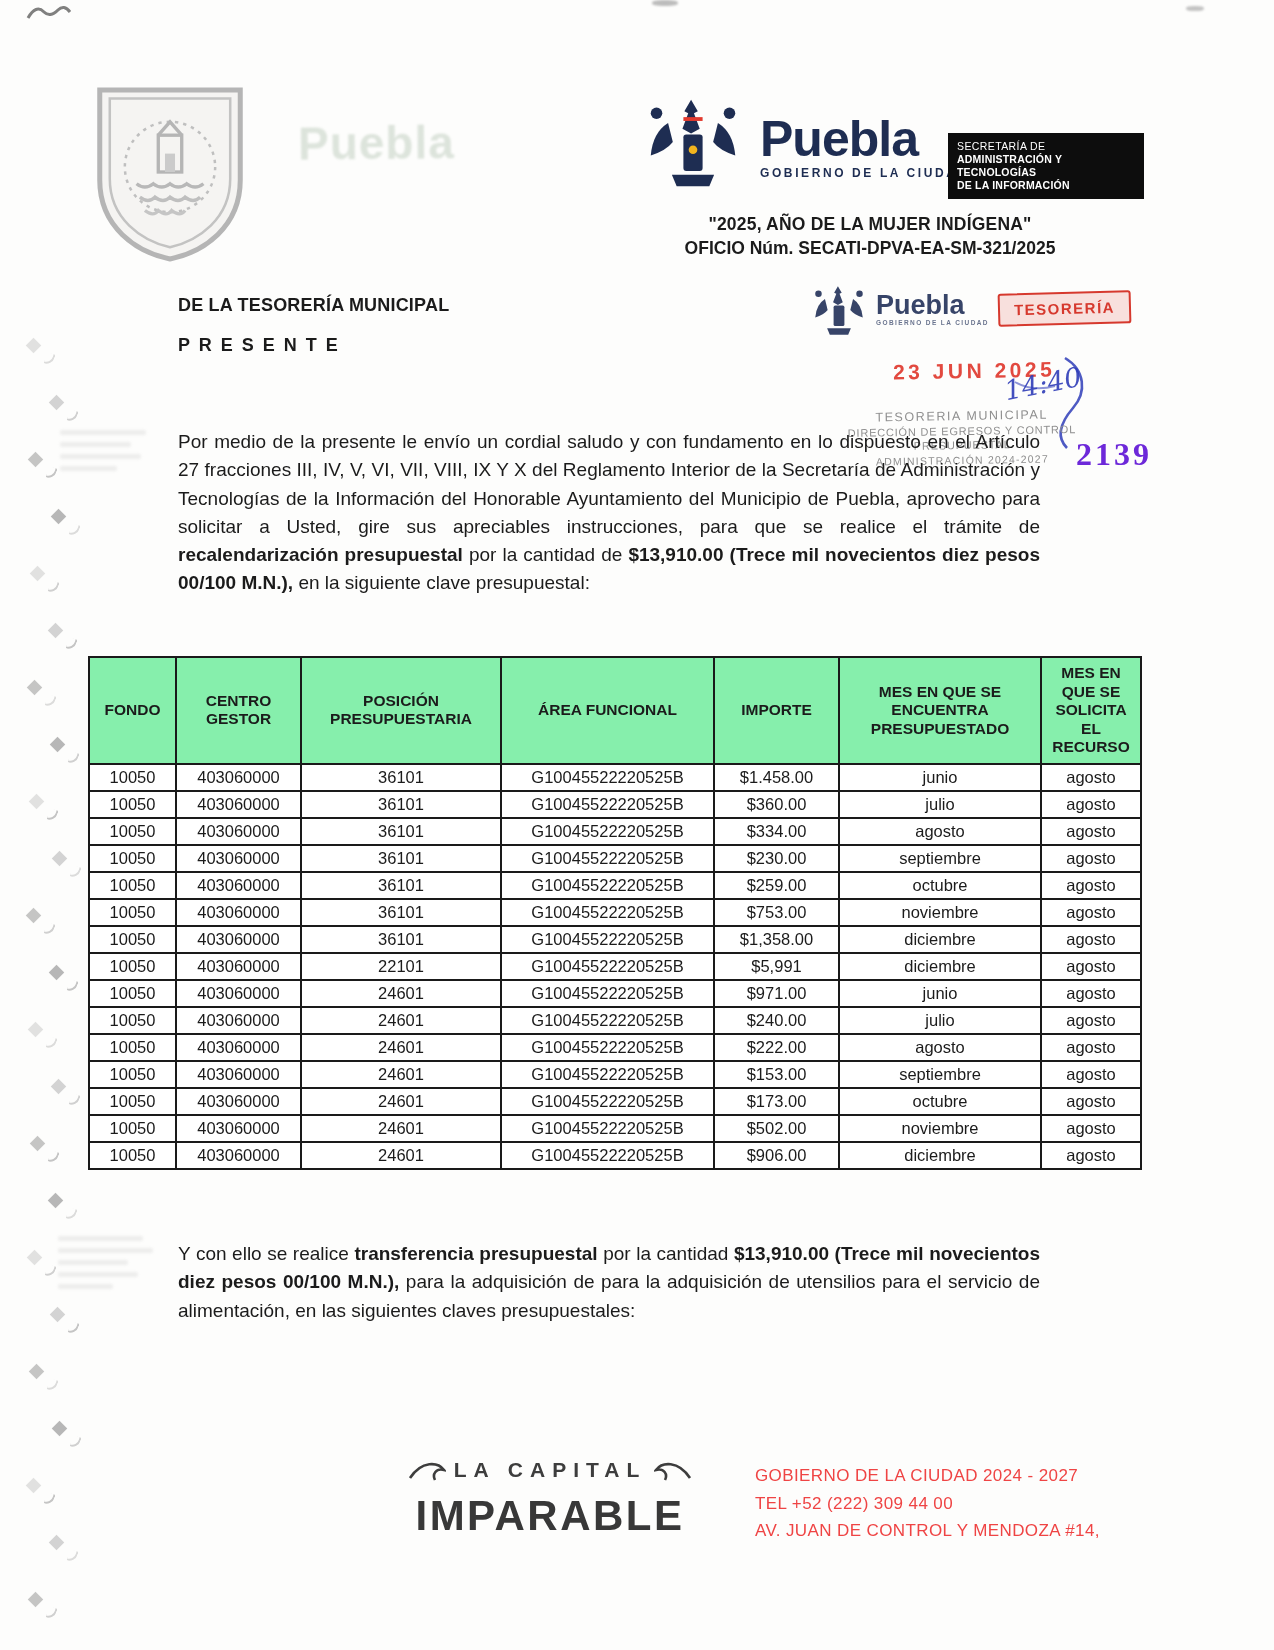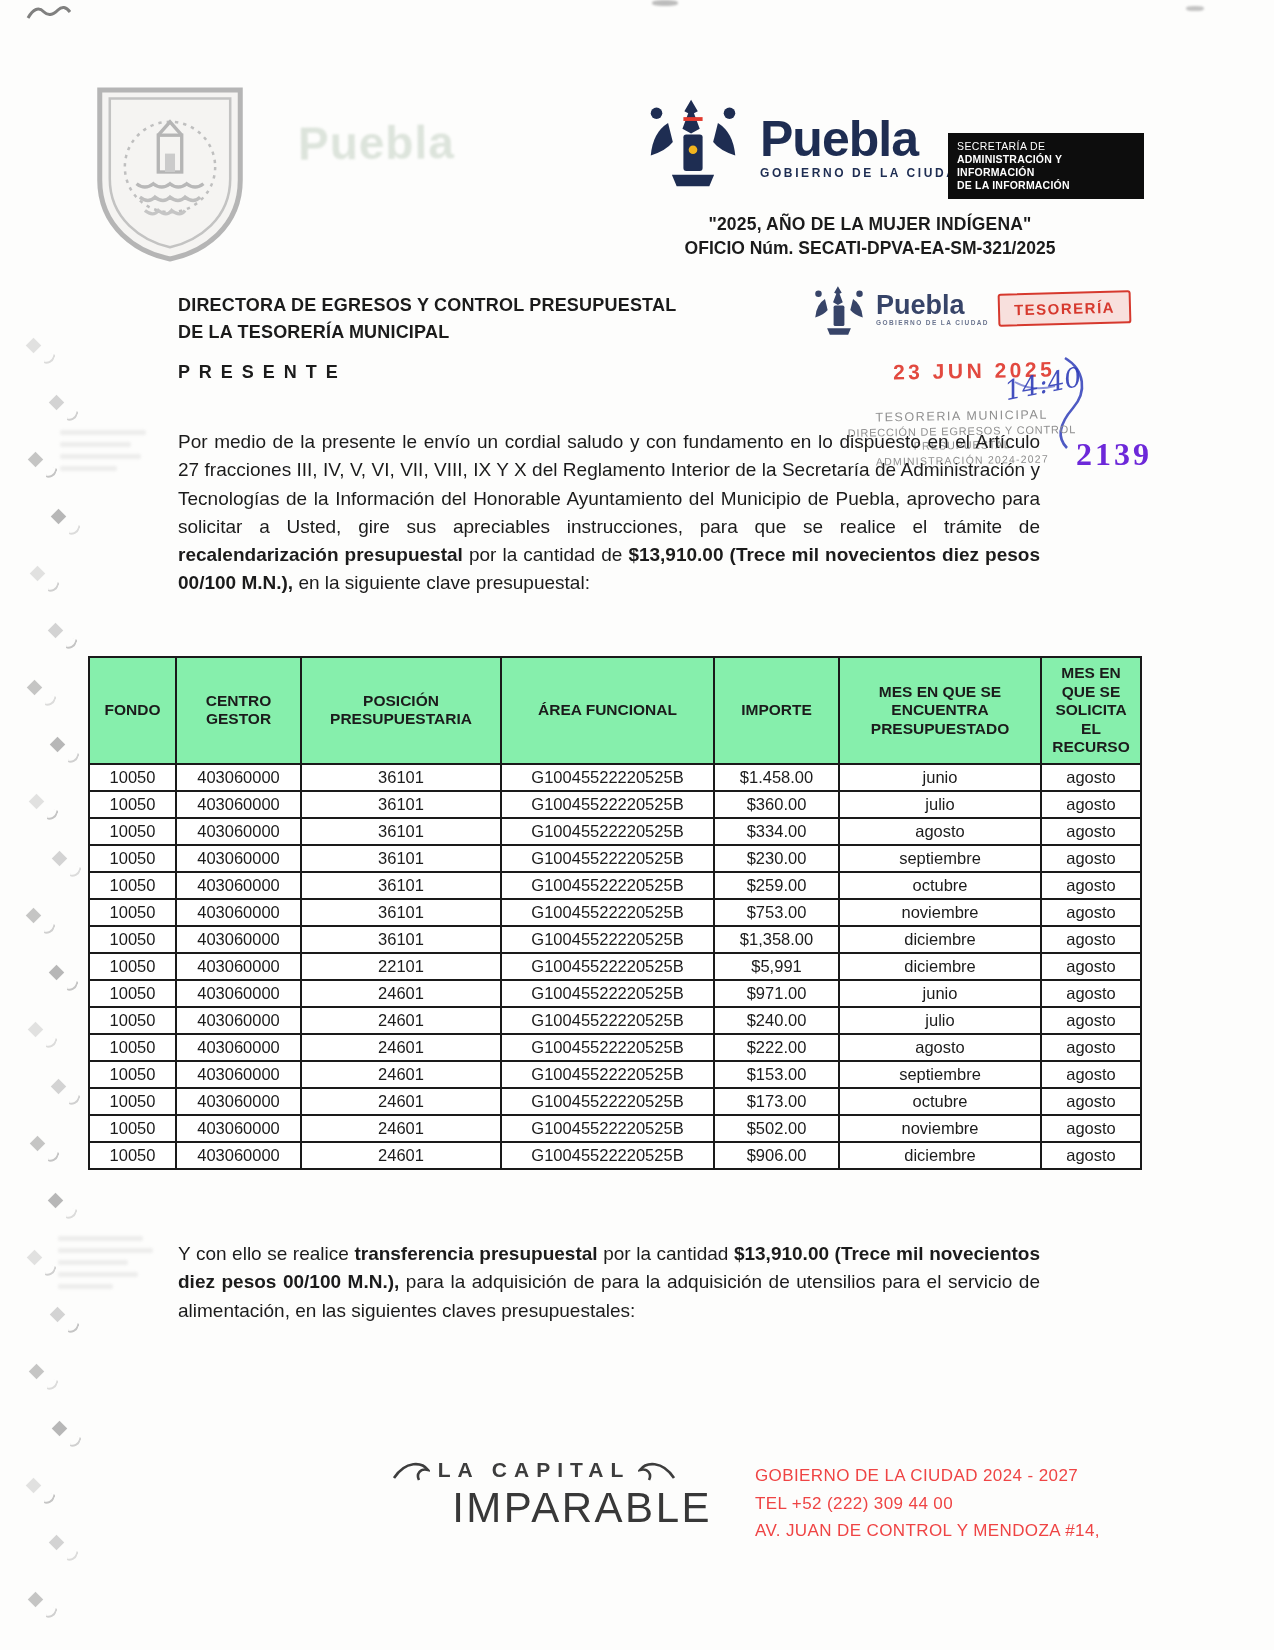--- a/index.html
+++ b/index.html
@@ -85,23 +85,23 @@
   }
   .budget-table th{
     background:#86efac;font-weight:bold;font-size:15.5px;line-height:18.5px;
     border:2px solid #1a1a1a;padding:6px 3px;text-align:center;vertical-align:middle;
   }
   .budget-table td{
     border:2px solid #1a1a1a;font-size:16.5px;padding:3px;text-align:center;height:23px;
   }
 
   
-  .brand-foot{left:356px;top:1458px;width:356px;text-align:right;color:#3d3d3d}
+  .brand-foot{left:372px;top:1458px;width:356px;text-align:center;color:#3d3d3d}
   .brand-foot .cap{display:flex;align-items:center;justify-content:center;gap:8px;font-size:21px;font-weight:bold;letter-spacing:7px}
-  .brand-foot .imp{font-size:42px;font-weight:400;letter-spacing:2.5px;color:#383838;margin-top:2px}
+  .brand-foot .imp{font-size:42px;font-weight:700;letter-spacing:2.5px;color:#383838;margin-top:10px}
   .contact{left:755px;top:1462px;font-size:17px;line-height:27.5px;color:#ef4444;letter-spacing:.4px}
 </style>
 </head>
 <body>
 
 <div class="page">
 
   <div id="scan-artifacts">
       <div class="mark-diamond" style="left: 28px; top: 340px; opacity: 0.22;"></div>
       <div class="mark-squiggle" style="left: 45px; top: 353px; opacity: 0.28;"></div>
@@ -196,29 +196,28 @@
       <circle cx="60" cy="56" r="4.5" fill="#f1b41e"></circle>
       <path d="M50 24 h20" stroke="#e23a2e" stroke-width="4"></path>
     </svg>
     <div class="brand-words">
       <div class="brand-wordmark">Puebla</div>
       <div class="brand-tagline">GOBIERNO DE LA CIUDAD</div>
     </div>
   </div>
   <div class="abs secretaria-box">
     <div class="l1">SECRETARÍA DE</div>
-    <div class="l2">ADMINISTRACIÓN Y INFORMACIÓN</div>
+    <div class="l2">ADMINISTRACIÓN Y TECNOLOGÍAS</div>
     <div class="l3">DE LA INFORMACIÓN</div>
   </div>
 
   <div class="abs year-motto">"2025, AÑO DE LA MUJER INDÍGENA"</div>
   <div class="abs oficio-number">OFICIO Núm. SECATI-DPVA-EA-SM-321/2025</div>
 
   <div class="abs recipient">
-    <div>DIRECTORA DE EGRESOS Y CONTROL PRESUPUESTAL</div>
     <div>DE LA TESORERÍA MUNICIPAL</div>
     <div class="salut">P R E S E N T E</div>
   </div>
 
   <div class="abs stamp-logo">
     <svg class="brand-icon" viewBox="0 0 120 100">
       <g fill="#27355c">
         <path d="M58 4 l7 12 -4 2 6 16 -9 5 -9 -5 6 -16 -4 -2 z"></path>
         <rect x="50" y="40" width="20" height="38" rx="3"></rect>
         <path d="M34 28 q-16 10 -18 34 q16 -5 23 -14 z"></path>

